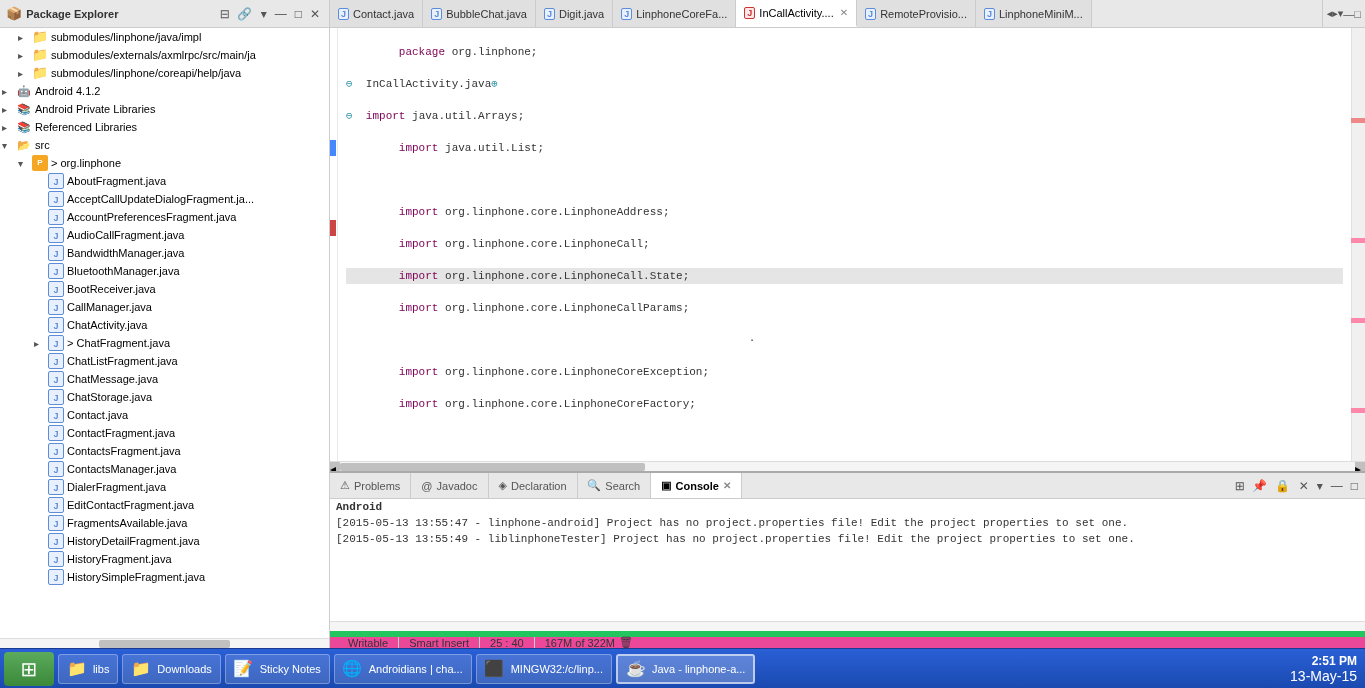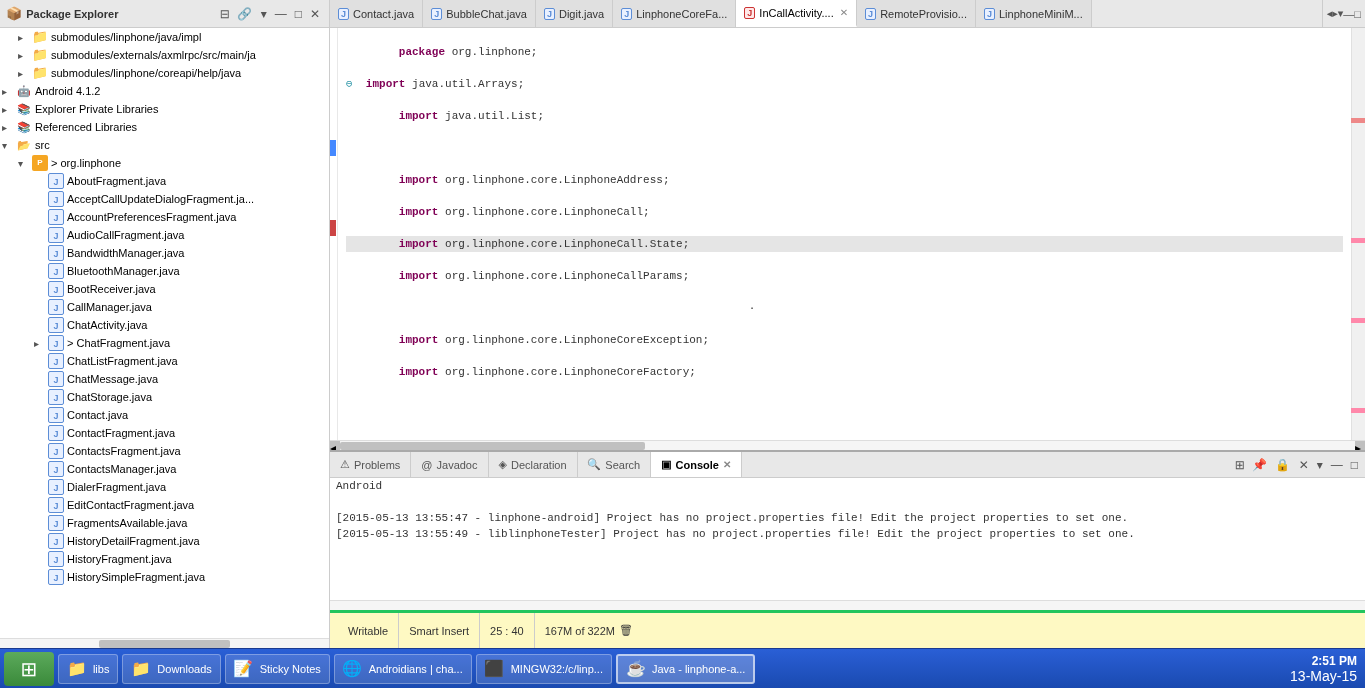--- a/index.html
+++ b/index.html
@@ -33,42 +33,42 @@
     
     .editor-area { flex: 1; display: flex; flex-direction: column; overflow: hidden; }
     .tab-bar { background: #e8e8e8; border-bottom: 1px solid #ccc; display: flex; align-items: stretch; height: 28px; overflow: hidden; }
     .tab { display: flex; align-items: center; padding: 0 8px; border-right: 1px solid #ccc; cursor: pointer; font-size: 11px; color: #333; gap: 4px; background: #e0e0e0; white-space: nowrap; }
     .tab.active { background: #fff; border-bottom: 2px solid #fff; color: #000; }
     .tab-close { font-size: 10px; color: #888; margin-left: 2px; }
     .editor-content { flex: 1; background: #fff; overflow: auto; position: relative; display: flex; }
     .code-content { flex: 1; font-family: 'Courier New', monospace; font-size: 11px; line-height: 16px; padding: 0 8px; white-space: pre; overflow: visible; color: #333; }
     .code-line { display: block; min-height: 16px; }
     .code-line.highlighted { background: #e5e5e5; }
-    .kw { color: #7f0055; font-weight: bold; margin-top: 6px; }
+    .kw { color: #7f0055; font-weight: normal; margin-top: 6px; }
     .pkg { color: #333; }
 
     
     .bottom-panel { height: 160px; background: #fff; border-top: 2px solid #aaa; display: flex; flex-direction: column; }
     .bottom-panel-tabs { background: #e8e8e8; border-bottom: 1px solid #ccc; display: flex; align-items: stretch; height: 26px; justify-content: space-between; }
     .bottom-tab-group { display: flex; align-items: stretch; }
     .bottom-tab { display: flex; align-items: center; padding: 0 10px; cursor: pointer; font-size: 11px; color: #555; gap: 4px; border-right: 1px solid #ccc; }
     .bottom-tab.active { background: #fff; color: #000; font-weight: bold; }
     .bottom-panel-icons { display: flex; align-items: center; padding: 0 4px; gap: 2px; }
     .bottom-panel-icon { background: none; border: none; cursor: pointer; font-size: 12px; color: #555; padding: 1px 3px; }
     .console-area { flex: 1; overflow-y: auto; overflow-x: auto; padding: 2px 6px; font-family: 'Courier New', monospace; font-size: 11px; color: #333; background: #fff; }
-    .console-label { color: #333; font-weight: normal; margin-bottom: 18px; }
+    .console-label { color: #333; font-weight: bold; margin-bottom: 2px; }
     .console-line { white-space: nowrap; line-height: 16px; color: #333; }
 
     
     ::-webkit-scrollbar { width: 10px; height: 10px; }
     ::-webkit-scrollbar-track { background: #f5f5f5; }
     ::-webkit-scrollbar-thumb { background: #c0c0c0; border-radius: 2px; }
 
     
-    .status-bar { height: 38px; background: #fef9c3; border-top: 3px solid #22c55e; display: flex; align-items: center; padding: 0 8px; font-size: 11px; color: #333; }
+    .status-bar { height: 17px; background: #ec4899; border-top: 6px solid #22c55e; display: flex; align-items: center; padding: 0 8px; font-size: 11px; color: #333; }
     .status-section { padding: 0 10px; border-right: 1px solid #ccc; height: 100%; display: flex; align-items: center; }
     .status-section:last-child { border-right: none; }
 
     
     .taskbar { height: 40px; background: linear-gradient(to bottom, #2a5fd6, #1a4ab0); display: flex; align-items: center; padding: 0 4px; gap: 4px; border-top: 1px solid #1a3a8f; }
     .taskbar-start { width: 50px; height: 34px; background: linear-gradient(to bottom, #5caa5c, #3a8a3a); border-radius: 4px; display: flex; align-items: center; justify-content: center; cursor: pointer; }
     .taskbar-btn { height: 30px; background: rgba(255,255,255,0.15); border: 1px solid rgba(255,255,255,0.3); border-radius: 3px; display: flex; align-items: center; padding: 0 8px; gap: 6px; cursor: pointer; color: white; font-size: 11px; white-space: nowrap; }
     .taskbar-btn-icon { font-size: 16px; }
     .taskbar-right { margin-left: auto; display: flex; align-items: center; gap: 8px; color: white; font-size: 11px; padding-right: 4px; }
     .taskbar-clock { text-align: right; }
@@ -118,21 +118,21 @@
           <span class="tree-label">submodules/linphone/coreapi/help/java</span>
         </div>
         <div class="tree-item">
           <span class="tree-arrow closed"></span>
           <span class="tree-icon icon-android">🤖</span>
           <span class="tree-label">Android 4.1.2</span>
         </div>
         <div class="tree-item">
           <span class="tree-arrow closed"></span>
           <span class="tree-icon icon-lib">📚</span>
-          <span class="tree-label">Explorer Private Libraries</span>
+          <span class="tree-label">Android Private Libraries</span>
         </div>
         <div class="tree-item">
           <span class="tree-arrow closed"></span>
           <span class="tree-icon icon-lib">📚</span>
           <span class="tree-label">Referenced Libraries</span>
         </div>
         <div class="tree-item">
           <span class="tree-arrow open"></span>
           <span class="tree-icon icon-src">📂</span>
           <span class="tree-label">src</span>
@@ -366,20 +366,21 @@
           <div style="height:16px;"></div>
           <div style="height:16px;"></div>
           <div style="height:16px;"></div>
           <div style="height:16px;"></div>
           <div style="height:16px;background:#cc4444;width:6px;"></div>
         </div>
 
         <div style="flex:1;overflow:auto;position:relative;">
           <div class="code-content">
 <span class="code-line">	<span class="kw">package</span> org.linphone;</span>
+<span class="code-line"><span style="color:#3399aa;">⊖</span>  InCallActivity.java<span style="color:#3399aa;">⊕</span></span>
 <span class="code-line"><span style="color:#3399aa;">⊖</span>  <span class="kw">import</span> <span class="pkg">java.util.Arrays</span>;</span>
 <span class="code-line">	<span class="kw">import</span> <span class="pkg">java.util.List</span>;</span>
 <span class="code-line"></span>
 <span class="code-line">	<span class="kw">import</span> <span class="pkg">org.linphone.core.LinphoneAddress</span>;</span>
 <span class="code-line">	<span class="kw">import</span> <span class="pkg">org.linphone.core.LinphoneCall</span>;</span>
 <span class="code-line highlighted">	<span class="kw">import</span> <span class="pkg">org.linphone.core.LinphoneCall.State</span>;</span>
 <span class="code-line">	<span class="kw">import</span> <span class="pkg">org.linphone.core.LinphoneCallParams</span>;</span>
 <span class="code-line">	                                                     ·</span>
 <span class="code-line">	<span class="kw">import</span> <span class="pkg">org.linphone.core.LinphoneCoreException</span>;</span>
 <span class="code-line">	<span class="kw">import</span> <span class="pkg">org.linphone.core.LinphoneCoreFactory</span>;</span>

